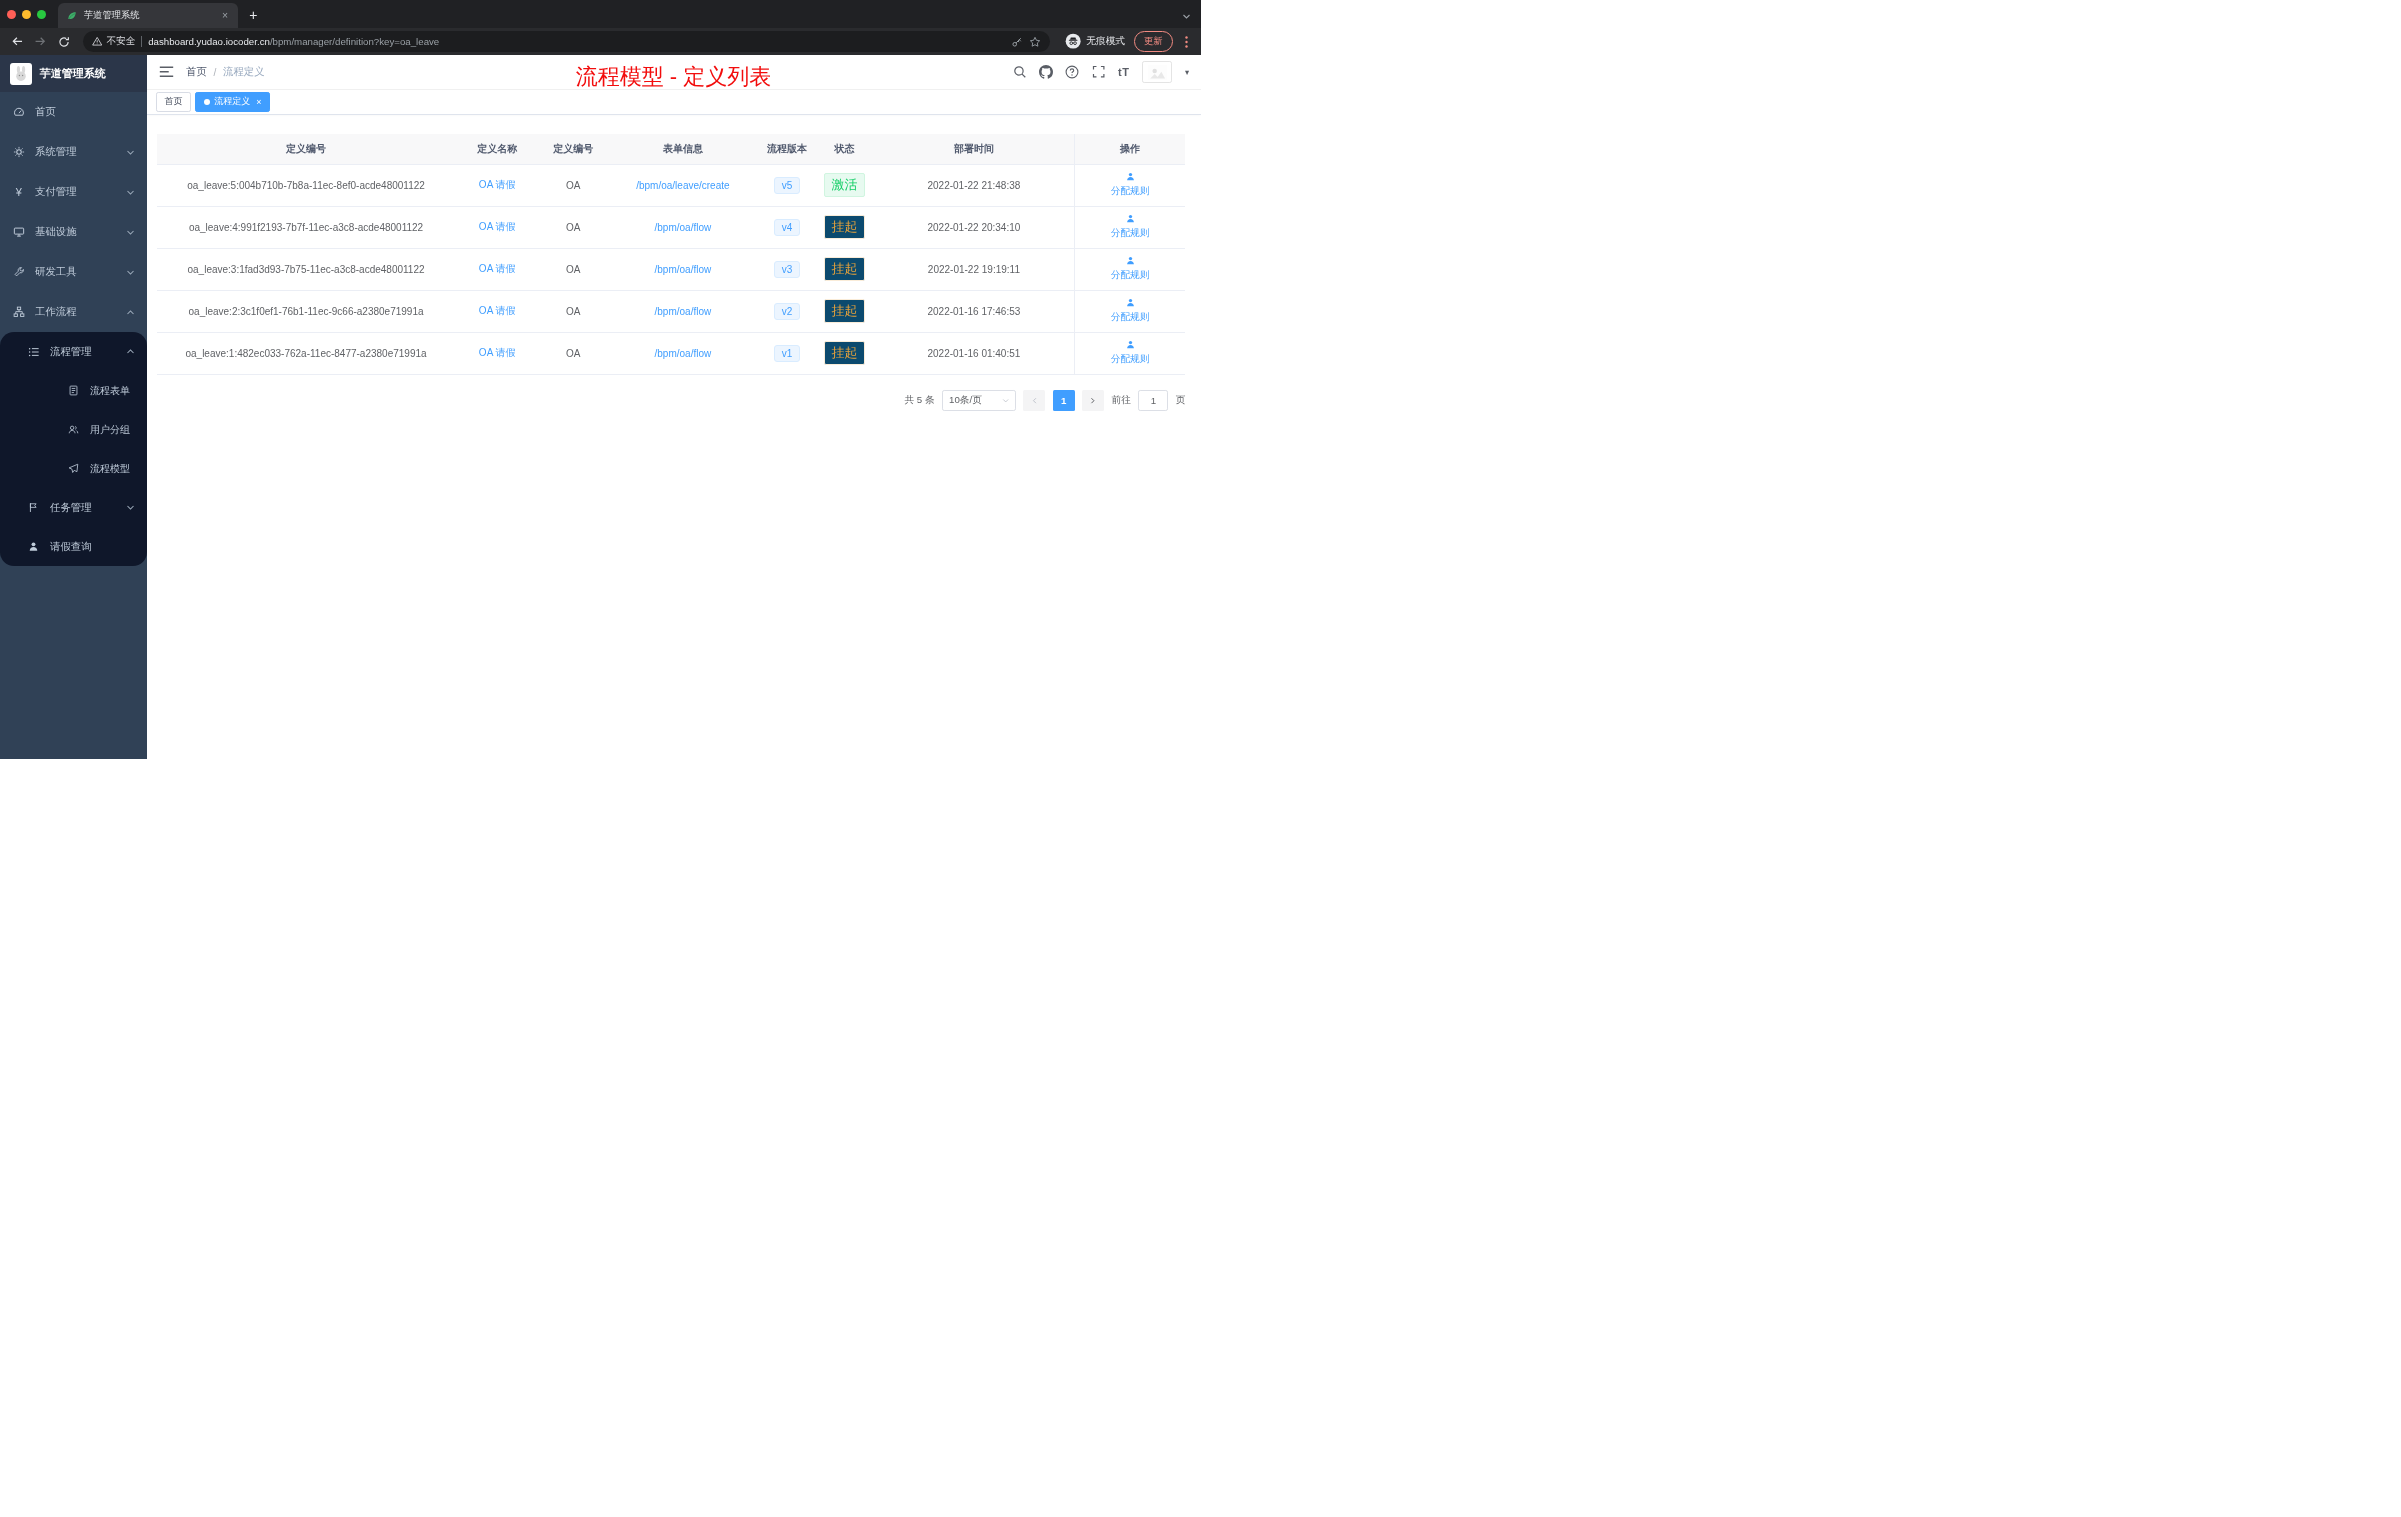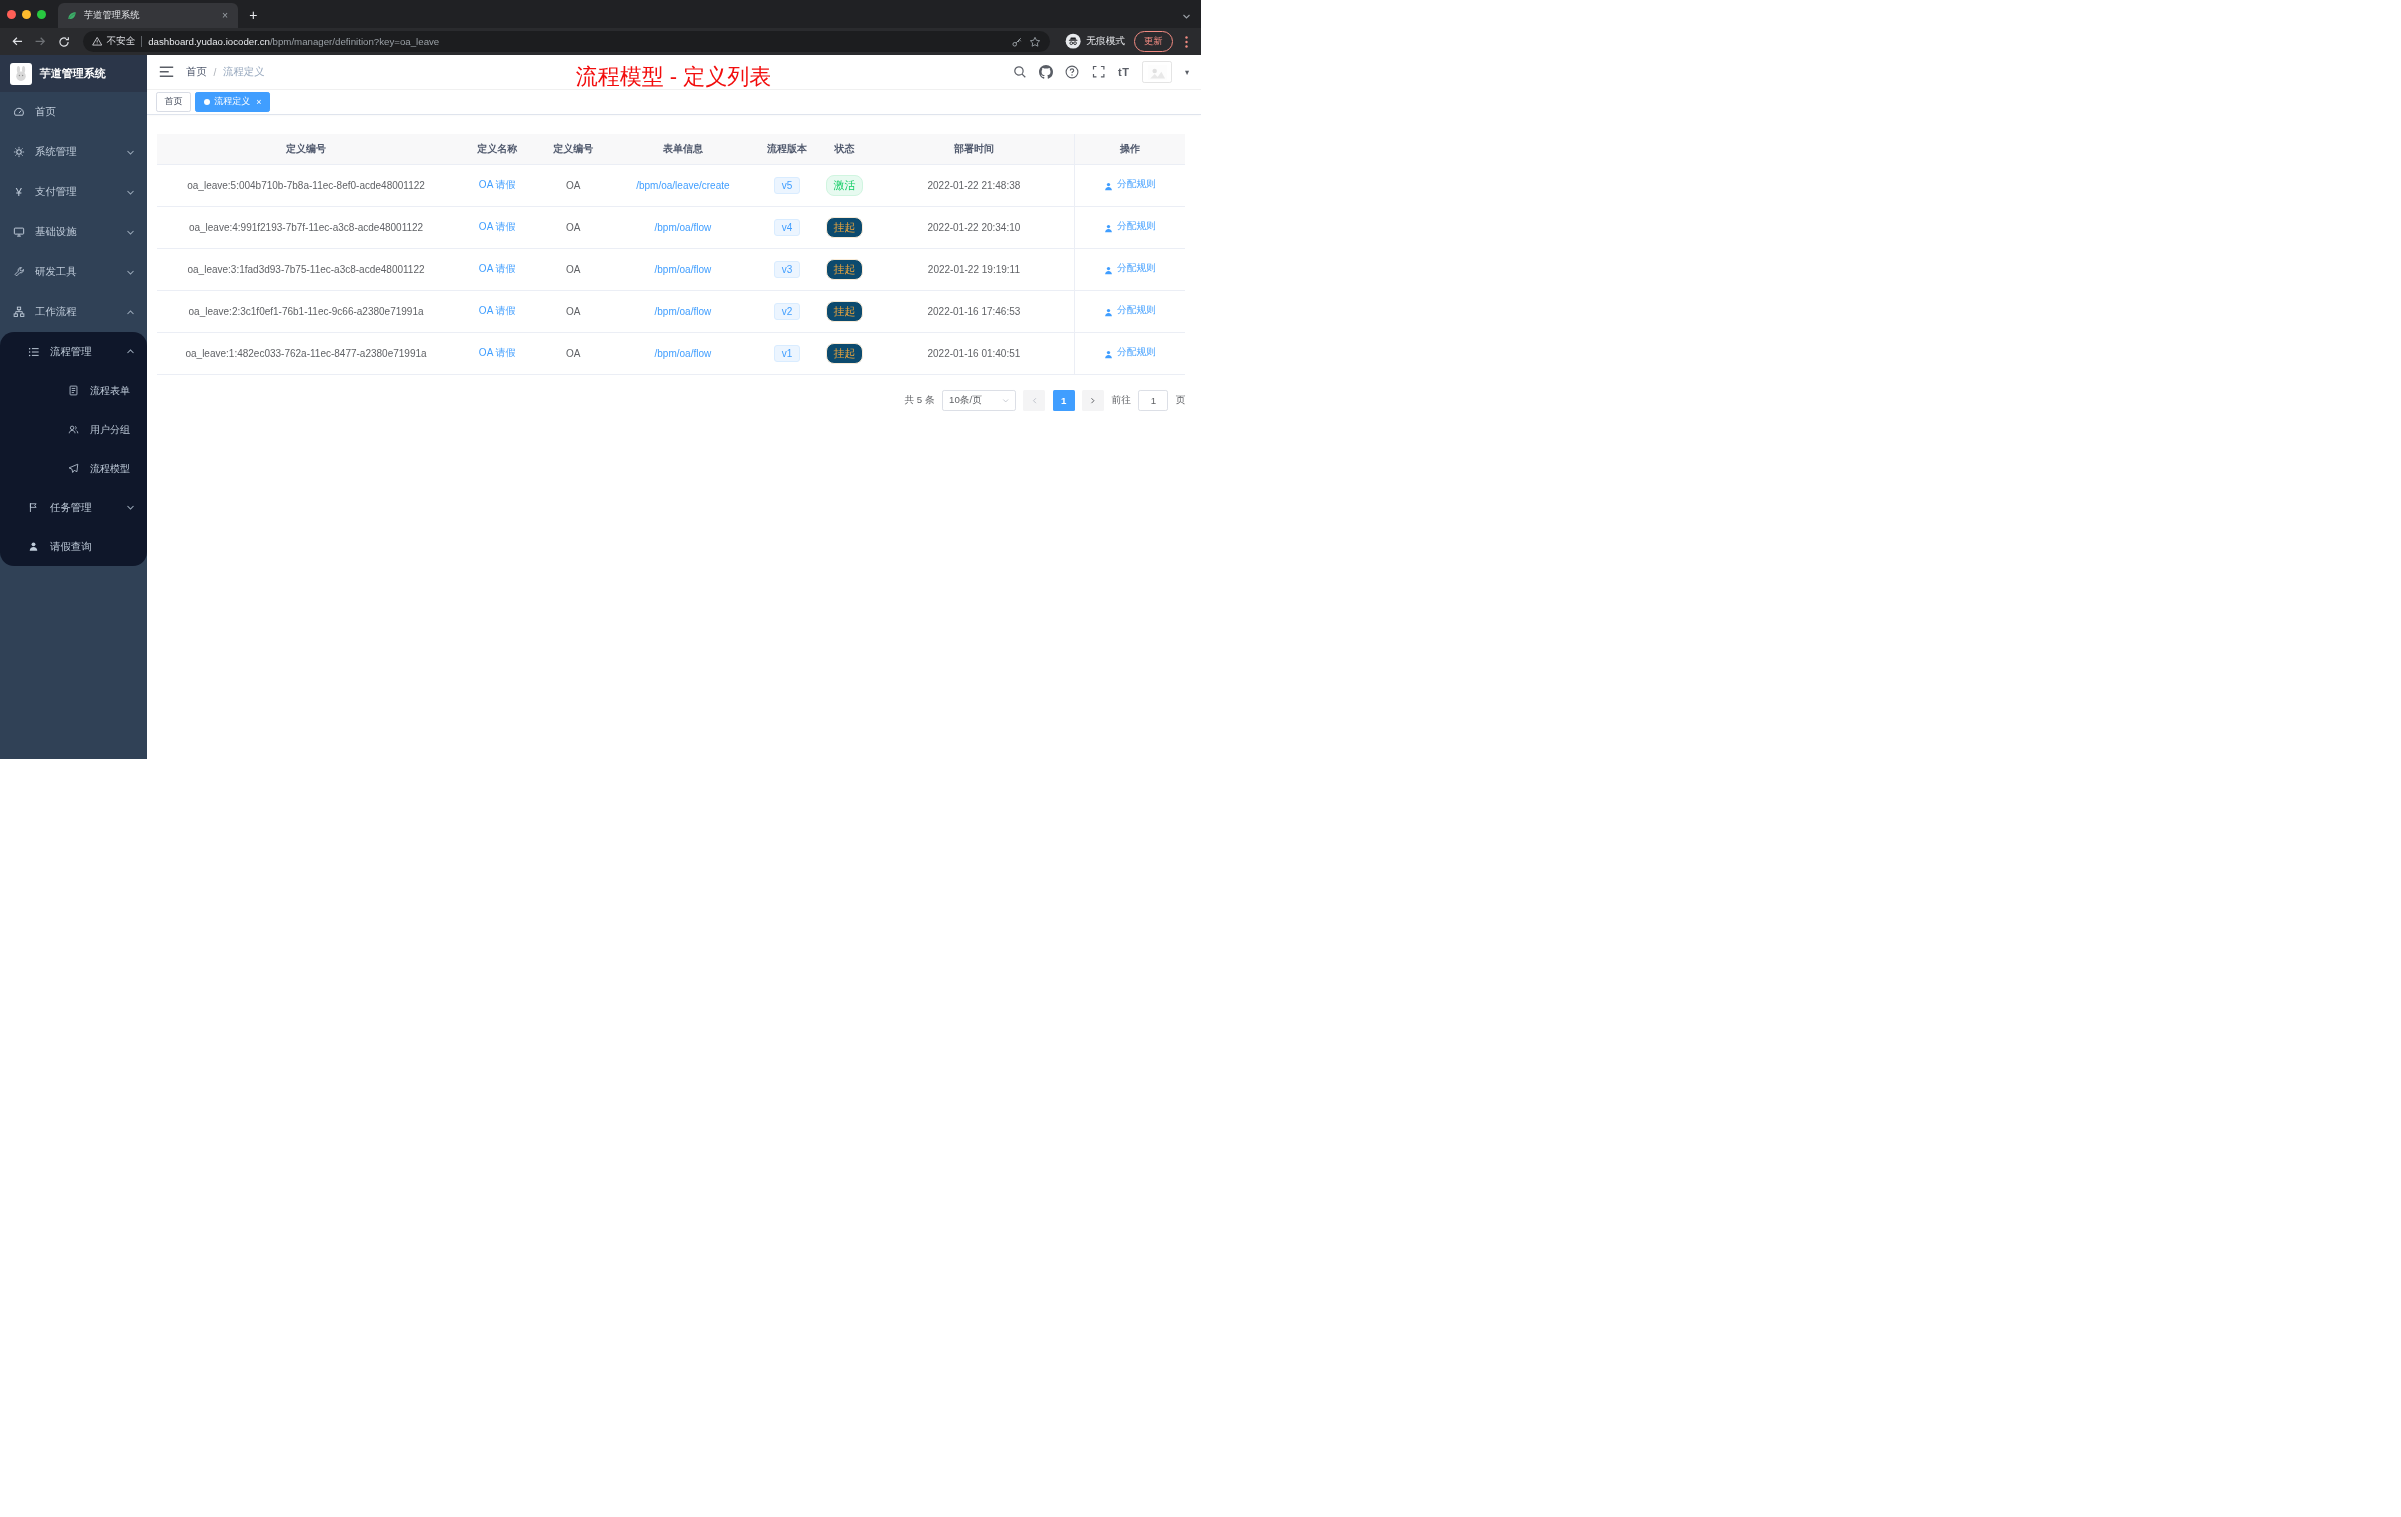--- a/index.html
+++ b/index.html
@@ -77,24 +77,24 @@
 
   .content { flex:1; padding:19.3px 15.6px 0 10.4px; overflow:hidden; }
   table.grid { width:100%; border-collapse:collapse; table-layout:fixed; }
   .grid th { height:30px; background:#f8f8f9; color:#515a6e; font-size:10px; font-weight:700;
     text-align:center; border-bottom:0.7px solid #ebeef5; }
   .grid td { height:42px; text-align:center; color:#606266; font-size:10px; border-bottom:0.7px solid #ebeef5; }
   .grid th.opcol, .grid td.opcol { border-left:0.7px solid #ebeef5; }
   a.blue { color:#409eff; text-decoration:none; cursor:pointer; }
   .vbadge { display:inline-block; padding:2.2px 6.7px; font-size:10px; color:#409eff; background:#ecf5ff;
     border:0.7px solid #d9ecff; border-radius:3px; }
-  .badge { display:inline-block; padding:2.2px 6.7px; font-size:11px; border-radius:8px; }
+  .badge { display:inline-block; padding:2.2px 6.7px; font-size:13px; border-radius:2px; }
   .badge.success { color:#13ce66; background:#e7faf0; border:0.7px solid #d0f5e0; }
   .badge.warning { color:#e6a23c; background:#0c4a6e; border:0.7px solid #faecd8; }
-  .oplink { display:inline-flex; align-items:flex-end; gap:3.7px; color:#409eff; font-size:9.7px; cursor:pointer; }
+  .oplink { display:inline-flex; align-items:center; gap:3.7px; color:#409eff; font-size:9.7px; cursor:pointer;flex-direction:column; }
 
   .pager { margin-top:15px; display:flex; align-items:center; justify-content:flex-end; gap:7.4px;
     font-size:9.7px; color:#606266; }
   .psize { width:74px; height:21px; border:0.7px solid #dcdfe6; border-radius:2.2px; background:#fff;
     display:flex; align-items:center; padding:0 6px; gap:2px; color:#606266; cursor:pointer; }
   .psize .pz { flex:1; } .psize .caret { color:#c0c4cc; }
   .pbtn { min-width:22px; height:21px; background:#f4f4f5; border-radius:1.5px; display:flex;
     align-items:center; justify-content:center; cursor:pointer; }
   .pbtn.disabled { color:#c0c4cc; }
   .pbtn.active { background:#409eff; color:#fff; font-weight:600; }

